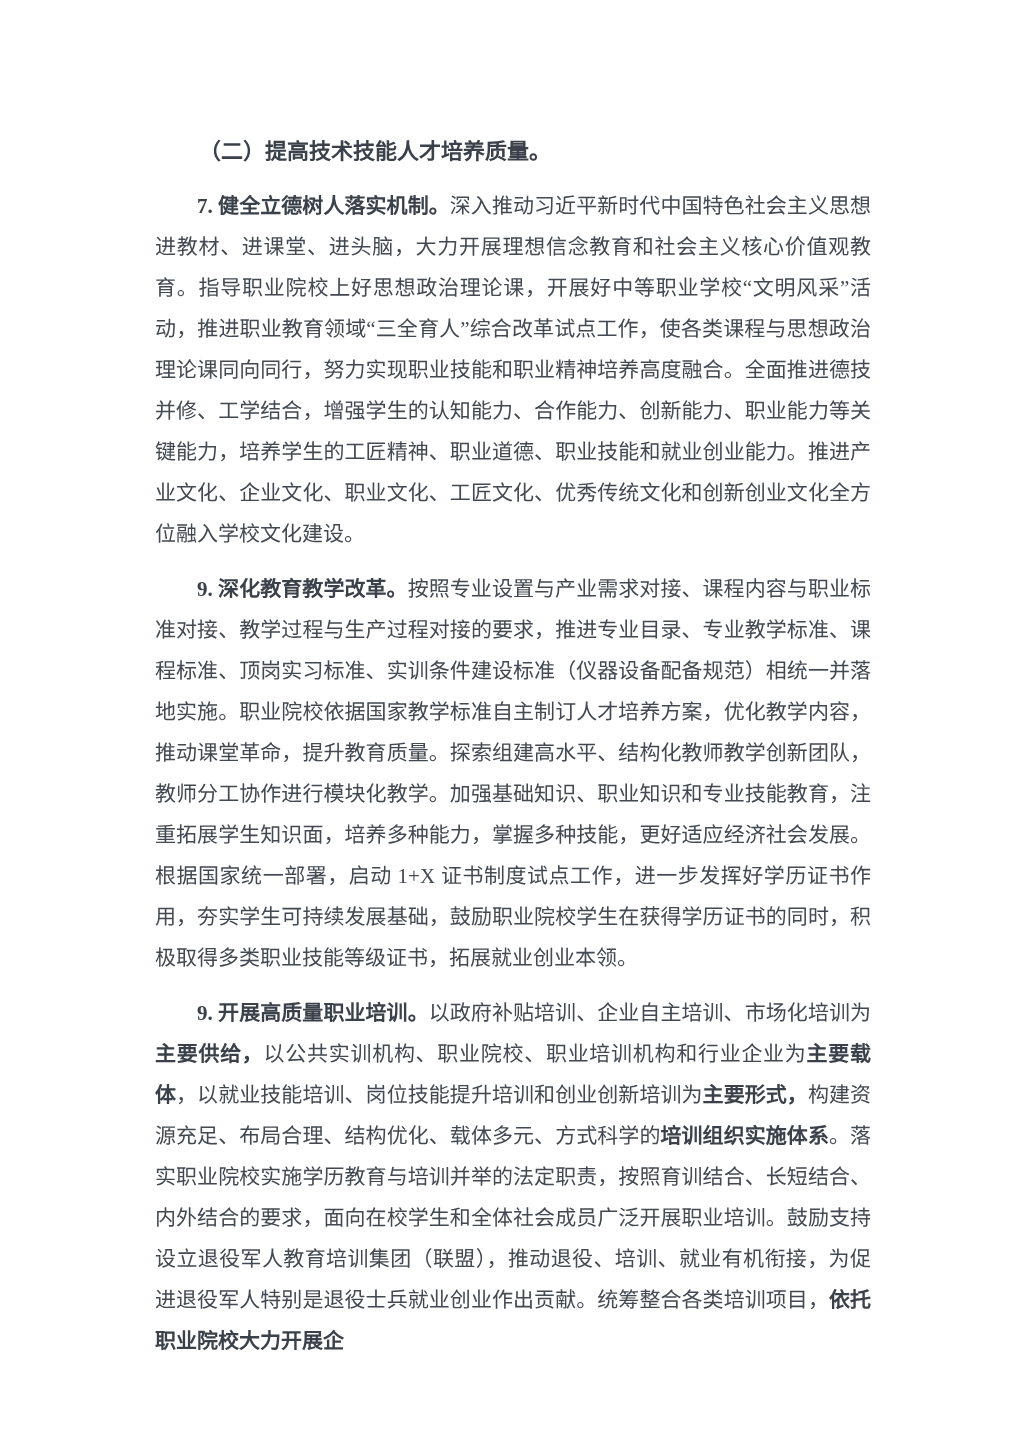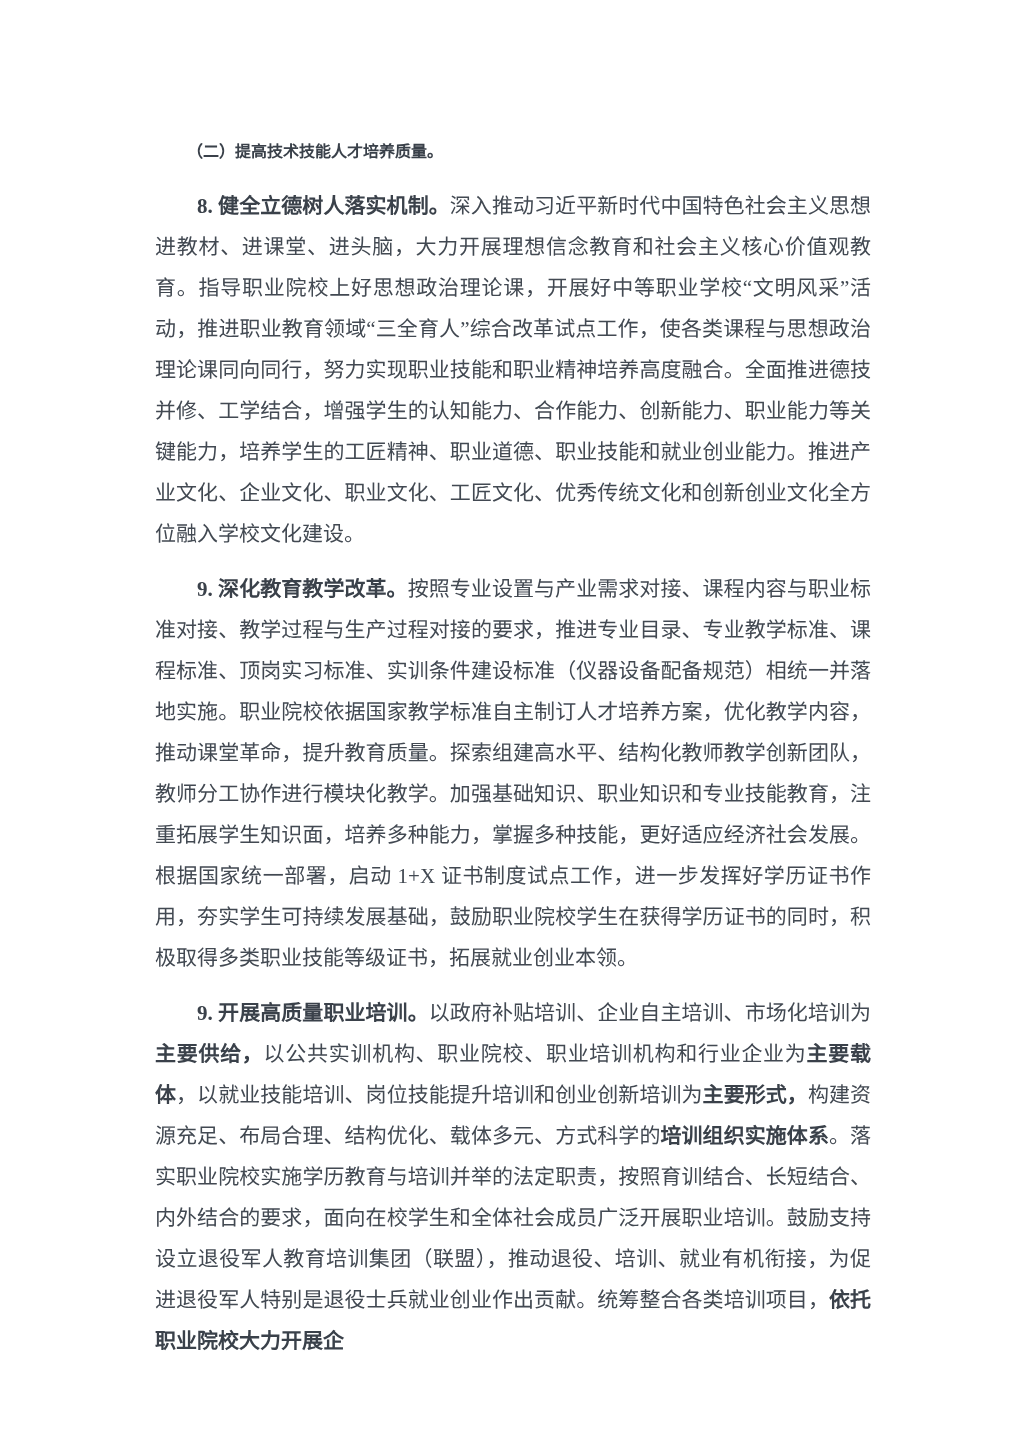--- a/index.html
+++ b/index.html
@@ -21,21 +21,21 @@
     width: 716px;
     color: #424952;
     font-family: "Liberation Serif", "DejaVu Serif", serif;
     font-size: 21px;
     line-height: 41px;
     text-align: justify;
     text-justify: inter-ideograph;
   }
   .heading {
     margin: 0;
-    font-size: 16px;
+    font-size: 22px;
     line-height: 41px;
     font-weight: bold;
     color: #3a414a;
     text-indent: 2em;
   }
   .doc p {
     margin: 14px 0 0 0;
     text-indent: 2em;
   }
   .b {
@@ -44,20 +44,20 @@
   }
 </style>
 </head>
 <body>
 
 <div class="page">
   <div class="doc">
 
     <h2 class="heading">（二）提高技术技能人才培养质量。</h2>
 
-    <p><span class="b">8. 健全立德树人落实机制。</span><span>深入推动习近平新时代中国特色社会主义思想进教材、进课堂、进头脑，大力开展理想信念教育和社会主义核心价值观教育。指导职业院校上好思想政治理论课，开展好中等职业学校“文明风采”活动，推进职业教育领域“三全育人”综合改革试点工作，使各类课程与思想政治理论课同向同行，努力实现职业技能和职业精神培养高度融合。全面推进德技并修、工学结合，增强学生的认知能力、合作能力、创新能力、职业能力等关键能力，培养学生的工匠精神、职业道德、职业技能和就业创业能力。推进产业文化、企业文化、职业文化、工匠文化、优秀传统文化和创新创业文化全方位融入学校文化建设。</span></p>
+    <p><span class="b">7. 健全立德树人落实机制。</span><span>深入推动习近平新时代中国特色社会主义思想进教材、进课堂、进头脑，大力开展理想信念教育和社会主义核心价值观教育。指导职业院校上好思想政治理论课，开展好中等职业学校“文明风采”活动，推进职业教育领域“三全育人”综合改革试点工作，使各类课程与思想政治理论课同向同行，努力实现职业技能和职业精神培养高度融合。全面推进德技并修、工学结合，增强学生的认知能力、合作能力、创新能力、职业能力等关键能力，培养学生的工匠精神、职业道德、职业技能和就业创业能力。推进产业文化、企业文化、职业文化、工匠文化、优秀传统文化和创新创业文化全方位融入学校文化建设。</span></p>
 
     <p><span class="b">9. 深化教育教学改革。</span><span>按照专业设置与产业需求对接、课程内容与职业标准对接、教学过程与生产过程对接的要求，推进专业目录、专业教学标准、课程标准、顶岗实习标准、实训条件建设标准（仪器设备配备规范）相统一并落地实施。职业院校依据国家教学标准自主制订人才培养方案，优化教学内容，推动课堂革命，提升教育质量。探索组建高水平、结构化教师教学创新团队，教师分工协作进行模块化教学。加强基础知识、职业知识和专业技能教育，注重拓展学生知识面，培养多种能力，掌握多种技能，更好适应经济社会发展。根据国家统一部署，启动 1+X 证书制度试点工作，进一步发挥好学历证书作用，夯实学生可持续发展基础，鼓励职业院校学生在获得学历证书的同时，积极取得多类职业技能等级证书，拓展就业创业本领。</span></p>
 
     <p><span class="b">9. 开展高质量职业培训。</span><span>以政府补贴培训、企业自主培训、市场化培训为</span><span class="b">主要供给，</span><span>以公共实训机构、职业院校、职业培训机构和行业企业为</span><span class="b">主要载体</span><span>，以就业技能培训、岗位技能提升培训和创业创新培训为</span><span class="b">主要形式，</span><span>构建资源充足、布局合理、结构优化、载体多元、方式科学的</span><span class="b">培训组织实施体系</span><span>。落实职业院校实施学历教育与培训并举的法定职责，按照育训结合、长短结合、内外结合的要求，面向在校学生和全体社会成员广泛开展职业培训。鼓励支持设立退役军人教育培训集团（联盟），推动退役、培训、就业有机衔接，为促进退役军人特别是退役士兵就业创业作出贡献。统筹整合各类培训项目，</span><span class="b">依托职业院校大力开展企</span></p>
 
   </div>
 </div>
 
 </body></html>

